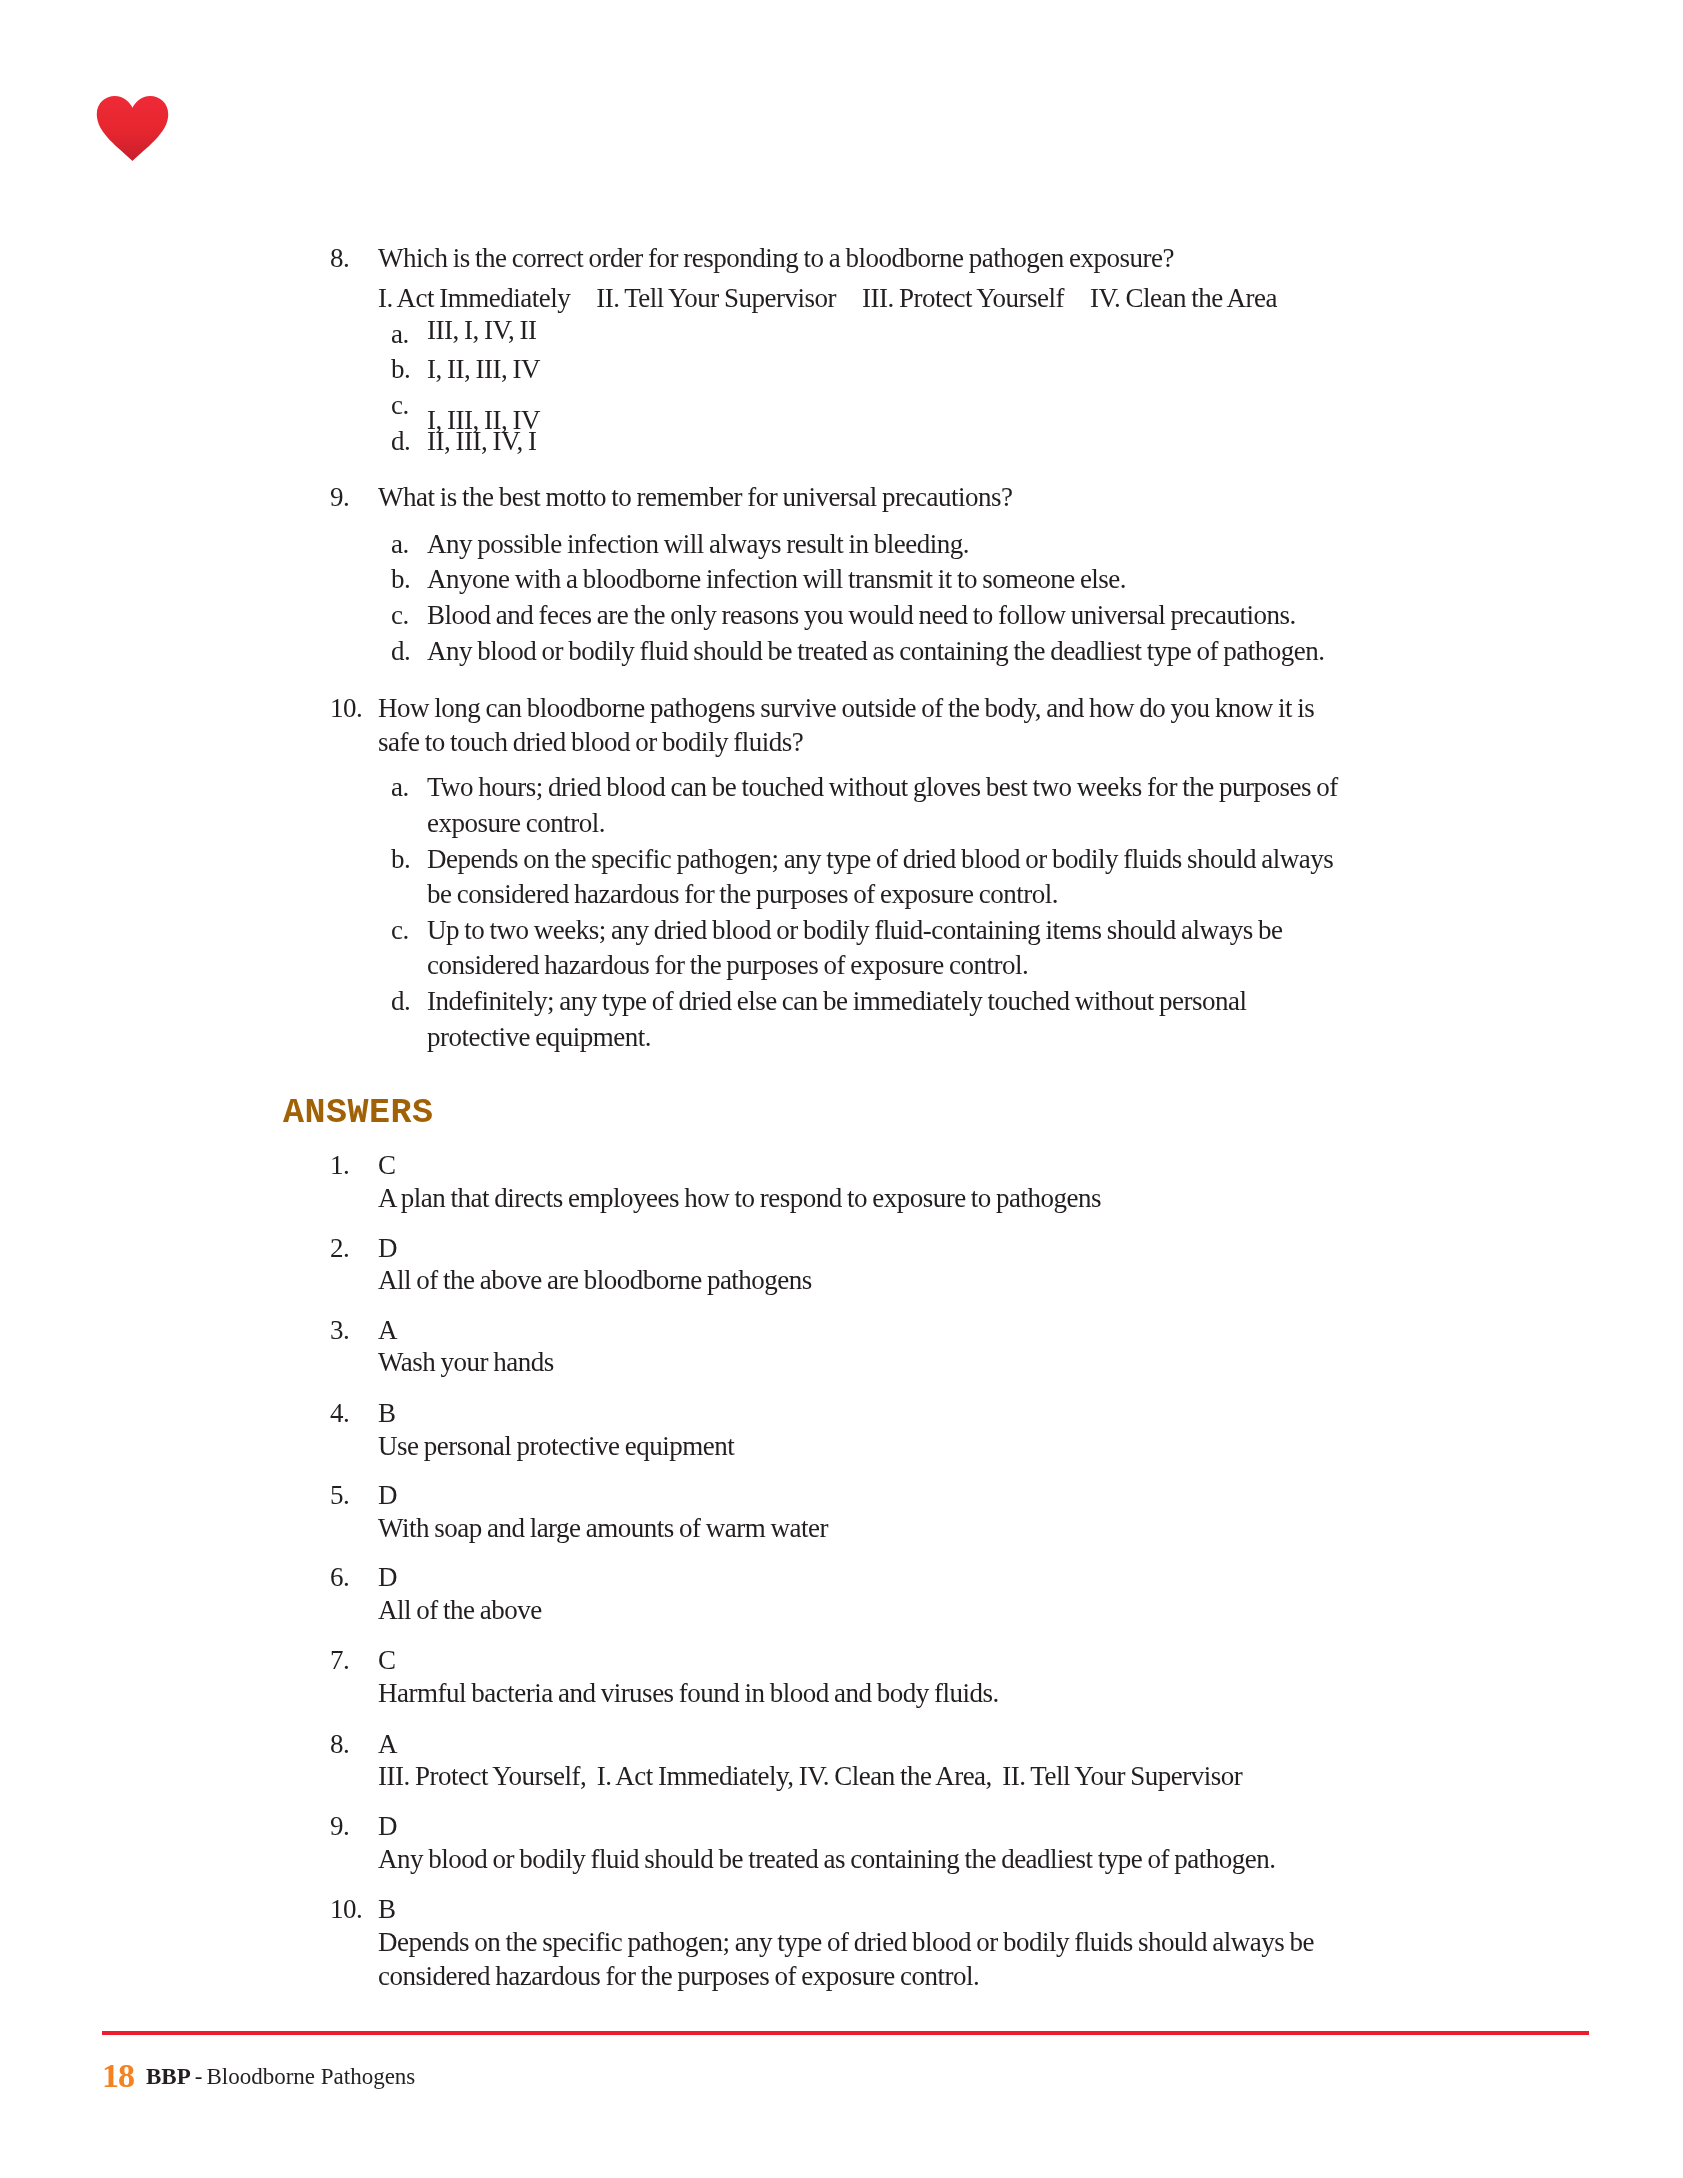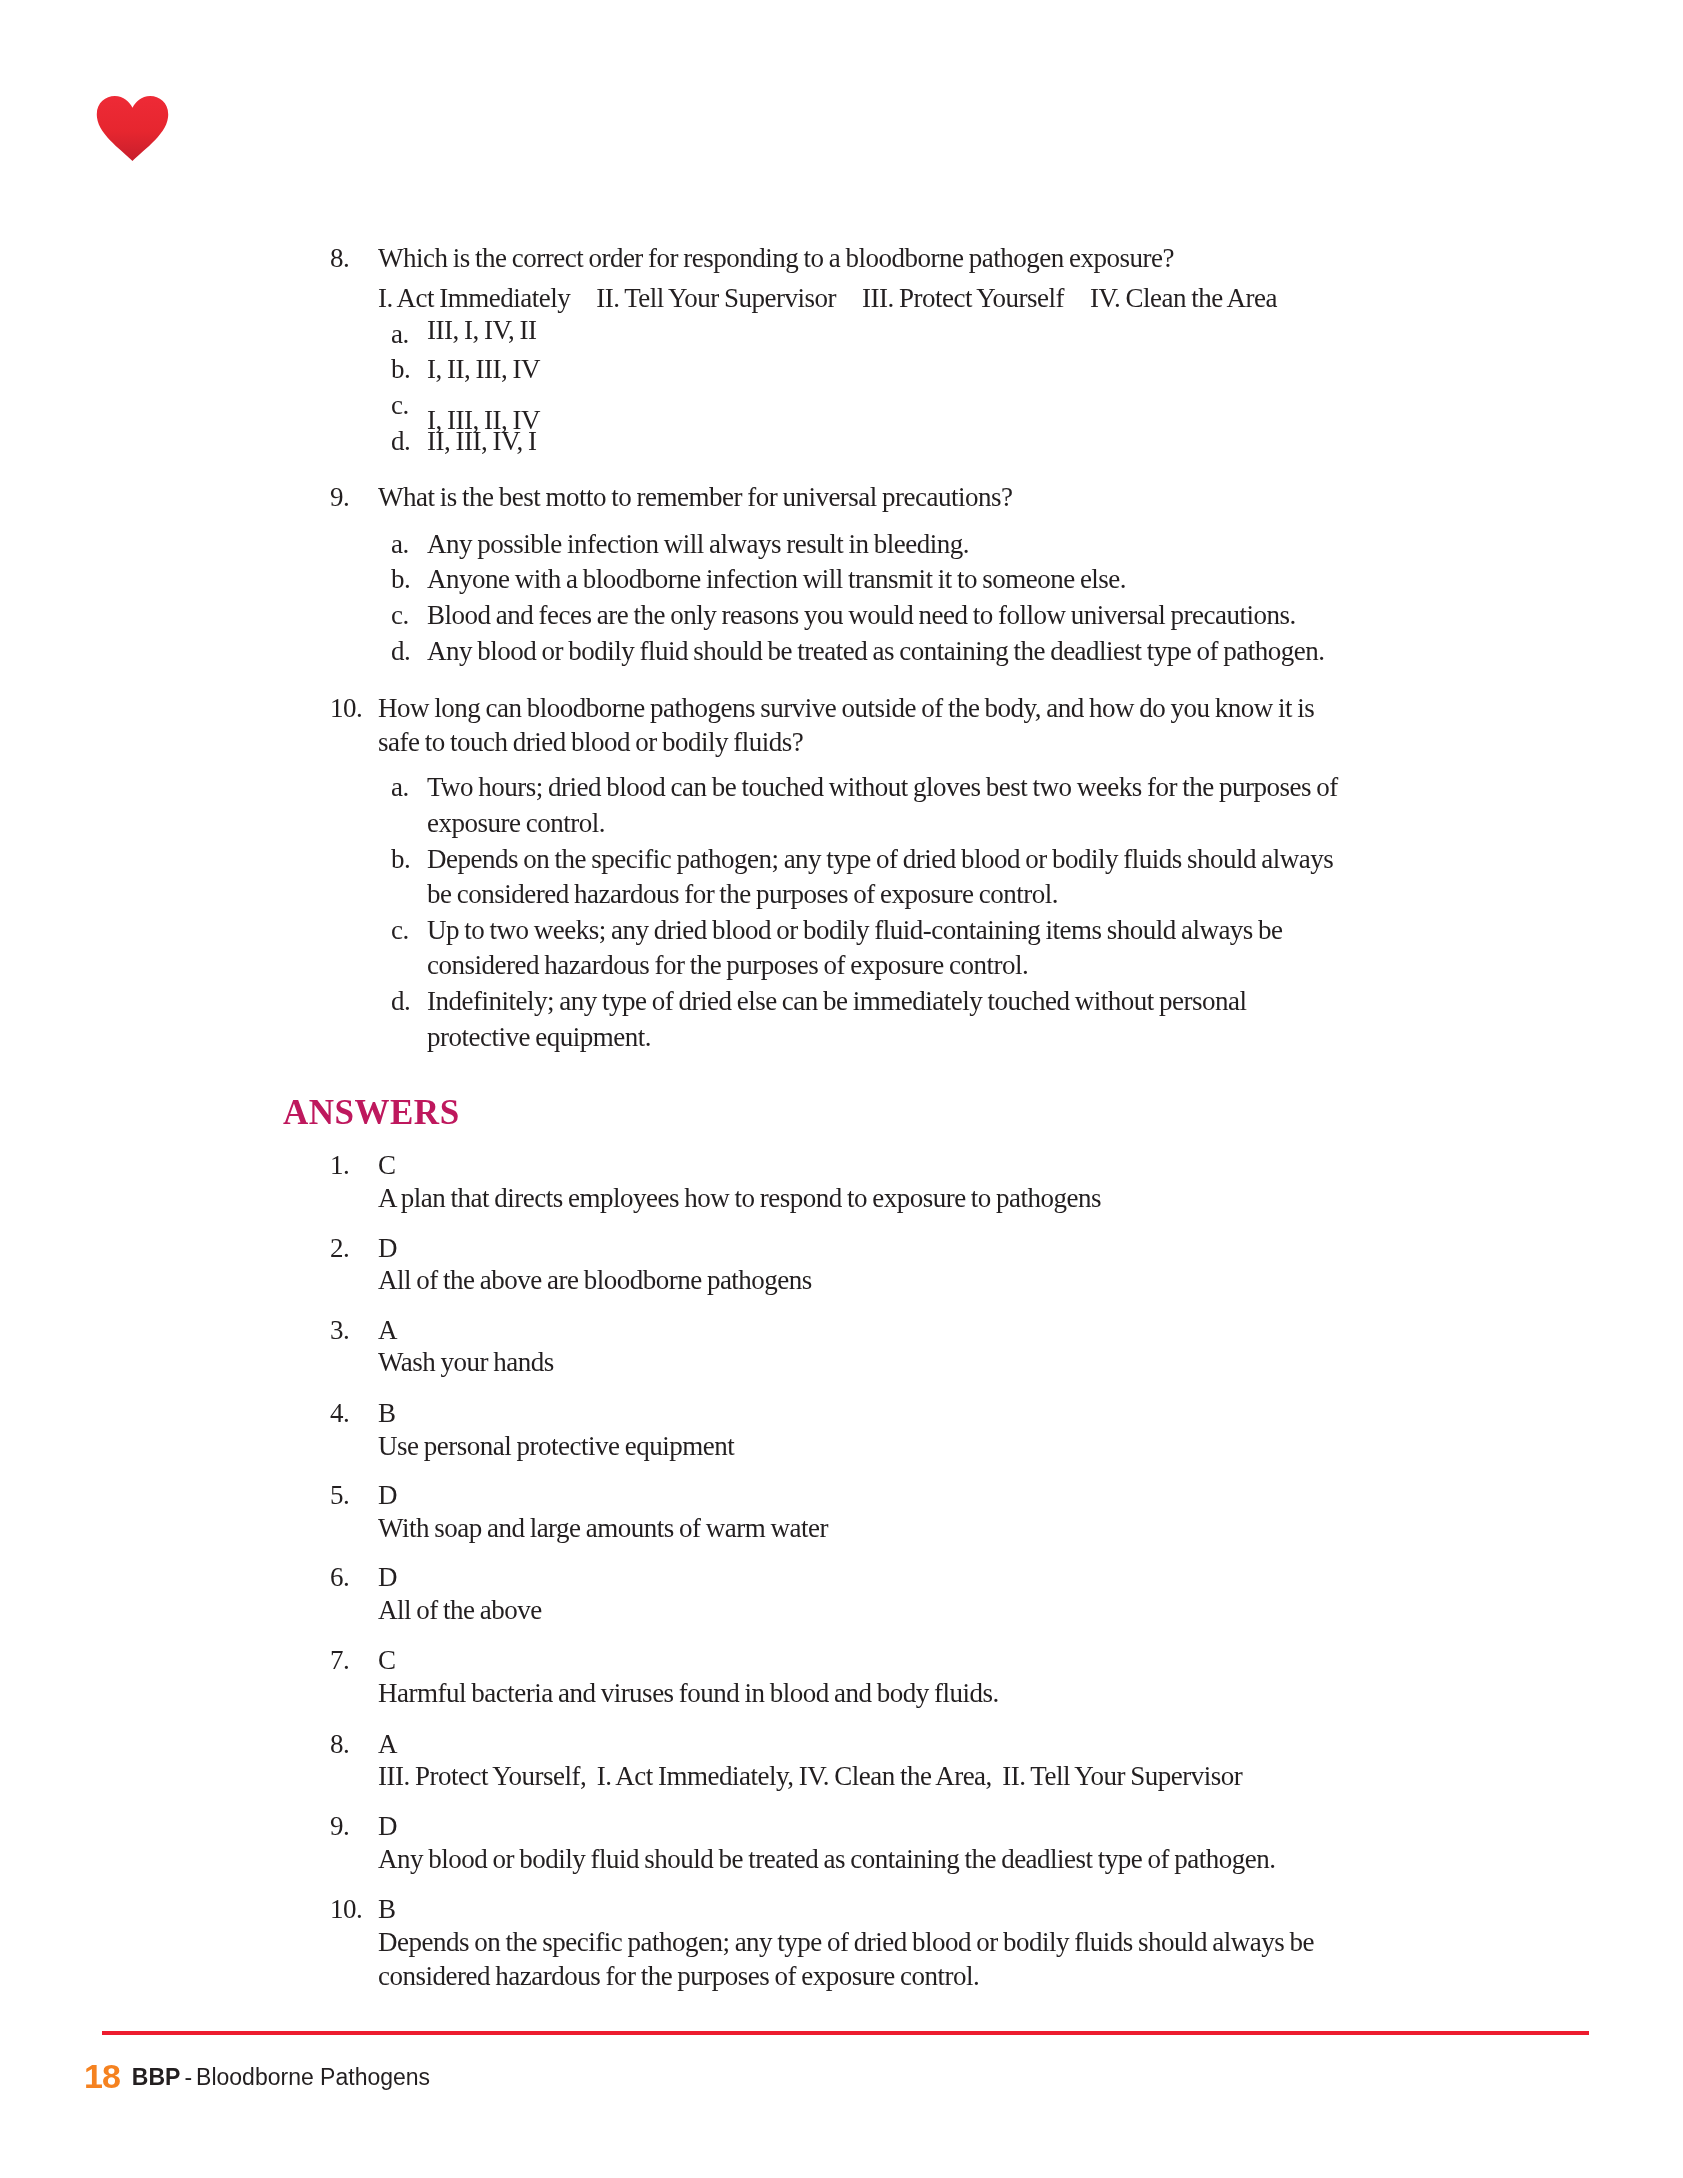--- a/index.html
+++ b/index.html
@@ -6,24 +6,24 @@
     body { width: 1683px; height: 2178px; position: relative; overflow: hidden;
            font-family: "Liberation Serif", "DejaVu Serif", serif; color: #231f20; }
     .heart { position: absolute; left: 96px; top: 96px; width: 73px; height: 65px; }
     .abs { position: absolute; white-space: nowrap; }
     .txt { font-size: 27px; letter-spacing: -0.5px; word-spacing: -1px; line-height: 36px; }
     .num { position: absolute; left: 330px; }
     .num10 { position: absolute; left: 330px; }
     .q { position: absolute; left: 378px; text-align: right; }
     .ol { position: absolute; left: 391px; }
     .ot { position: absolute; left: 427px; }
-    .heading { position: absolute; left: 283px; top: 1093px; font-family: Liberation Serif, serif;
-               font-weight: bold; font-size: 35px; letter-spacing: 0.5px; color: #be185d; text-align: right; }
+    .heading { position: absolute; left: 283px; top: 1093px; font-family: Liberation Mono, monospace;
+               font-weight: bold; font-size: 35px; letter-spacing: 0.5px; color: #a16207; text-align: right; }
     .rule { position: absolute; left: 102px; top: 2031px; width: 1487px; height: 4px; background: #ed1c2e; }
-    .footer { position: absolute; top: 2057px; left: 84px; font-family: Liberation Sans, sans-serif;
+    .footer { position: absolute; top: 2057px; left: 102px; font-family: Liberation Serif, serif;
               font-size: 23px; white-space: nowrap; color: #231f20; }
     .pg { color: #f58220; font-weight: bold; font-size: 34px; letter-spacing: -1px; vertical-align: -3px; margin-right: 12px; }
     .abbr { font-weight: bold; }
     .sep { margin: 0 4px; }
     .roman-gap { display: inline-block; width: 26px; }
   </style>
 </head>
 <body>
 
 <svg class="heart" viewBox="0 0 74 66">

